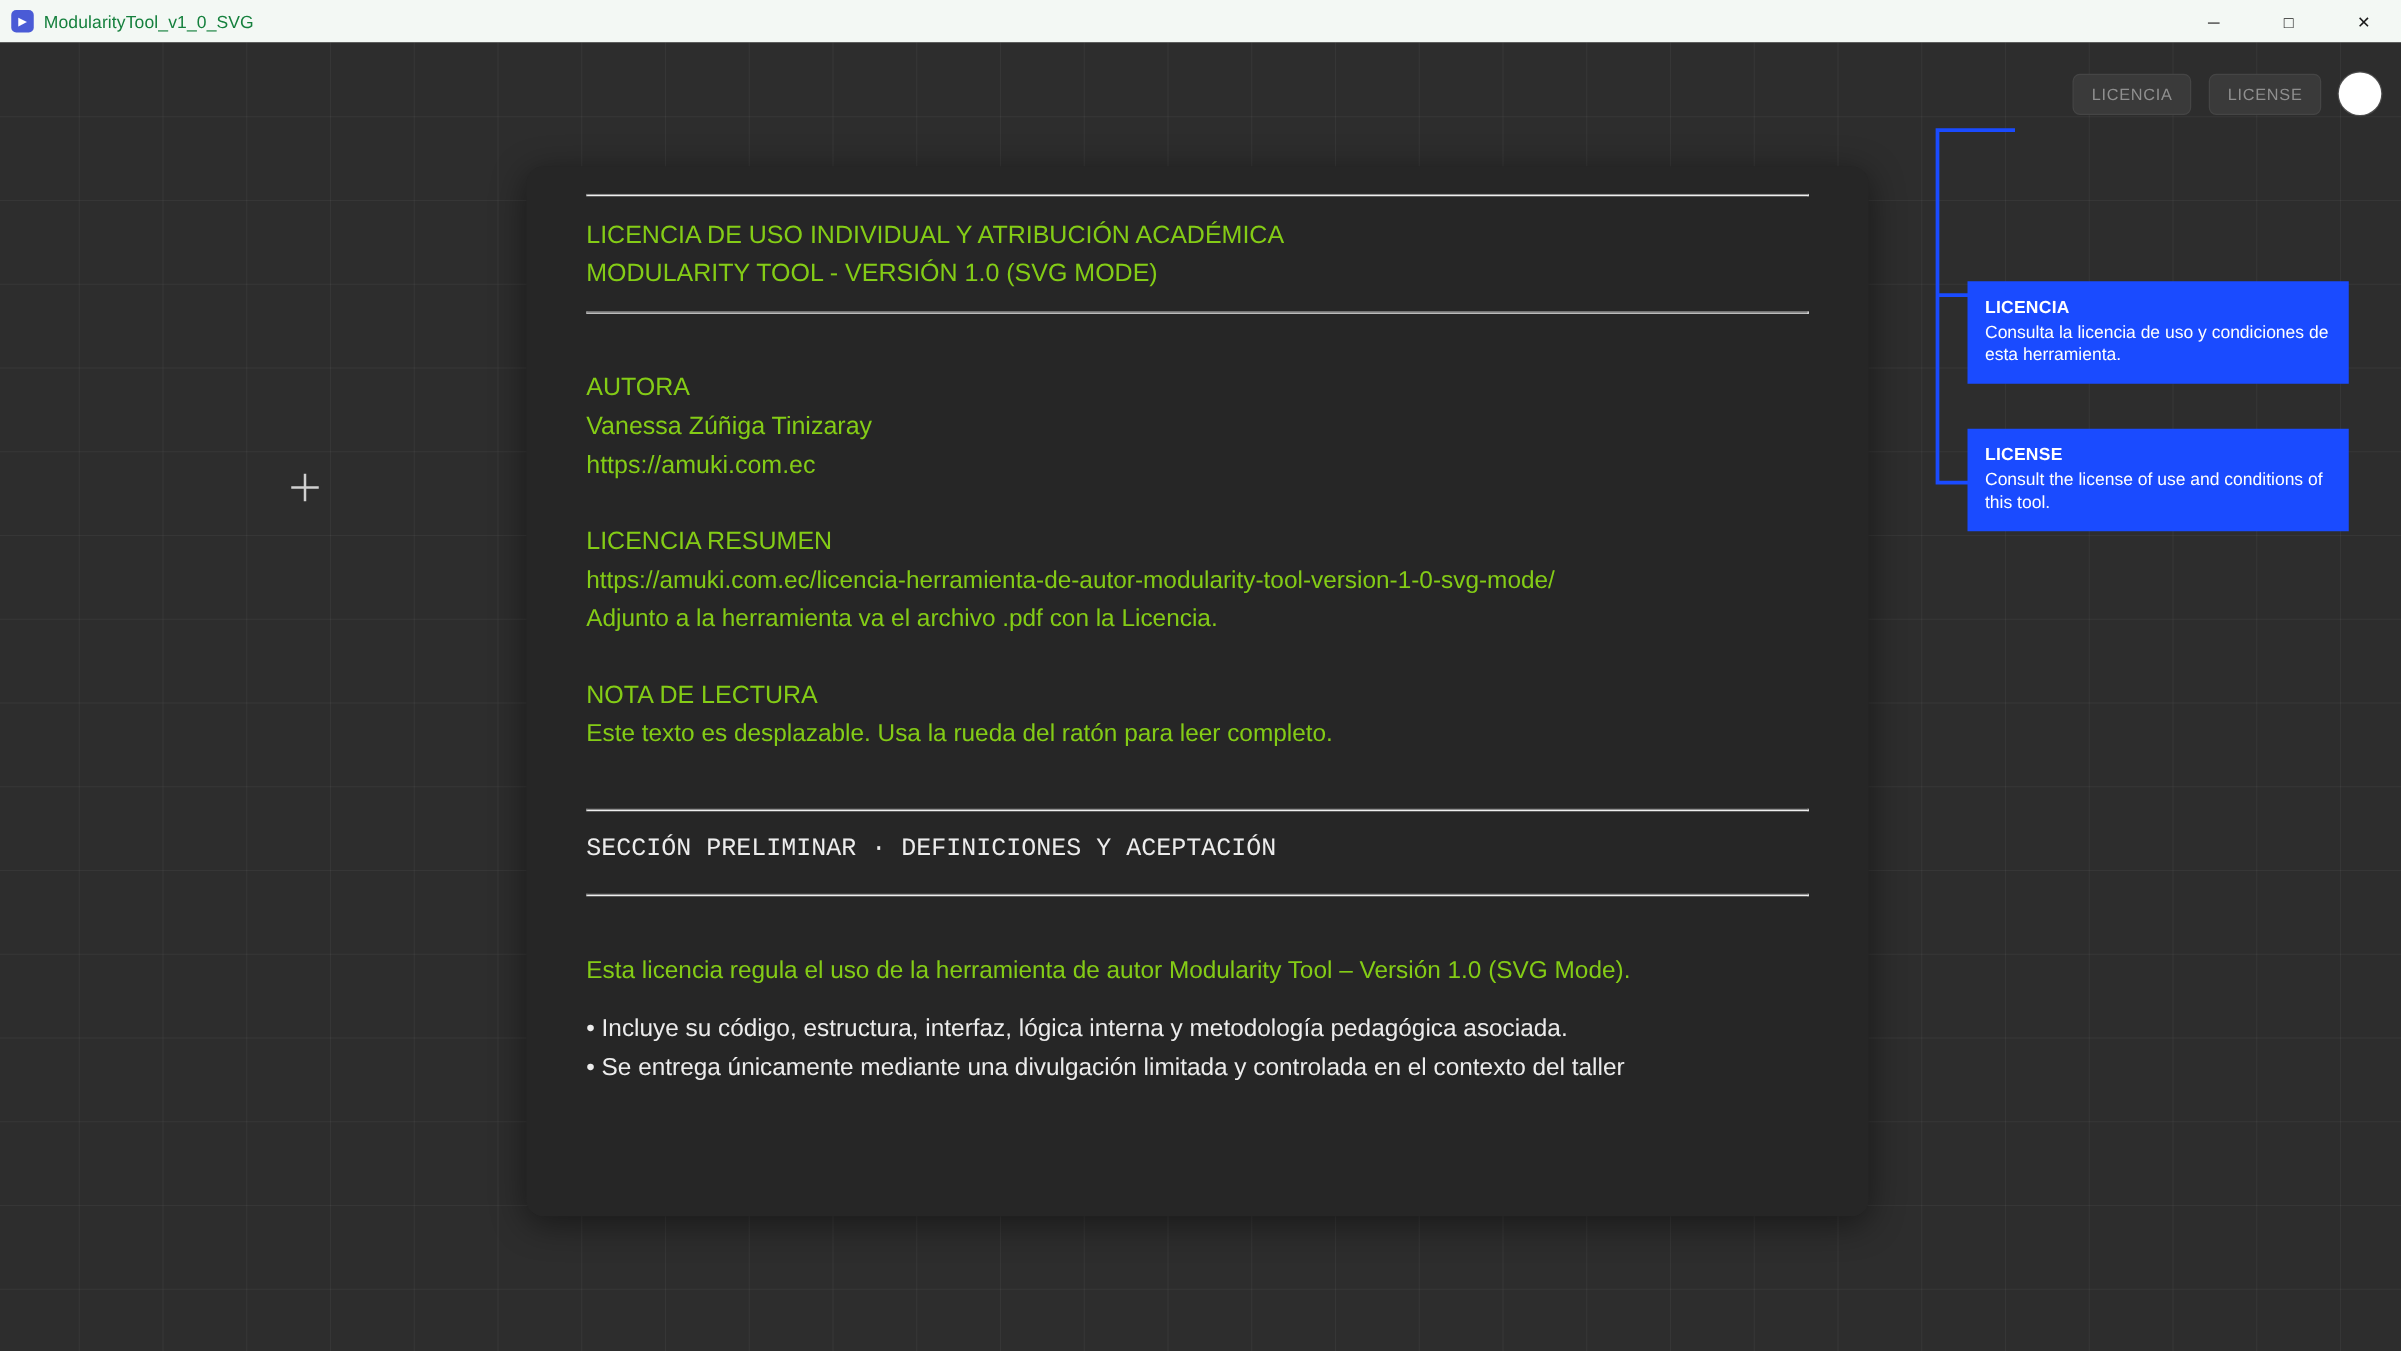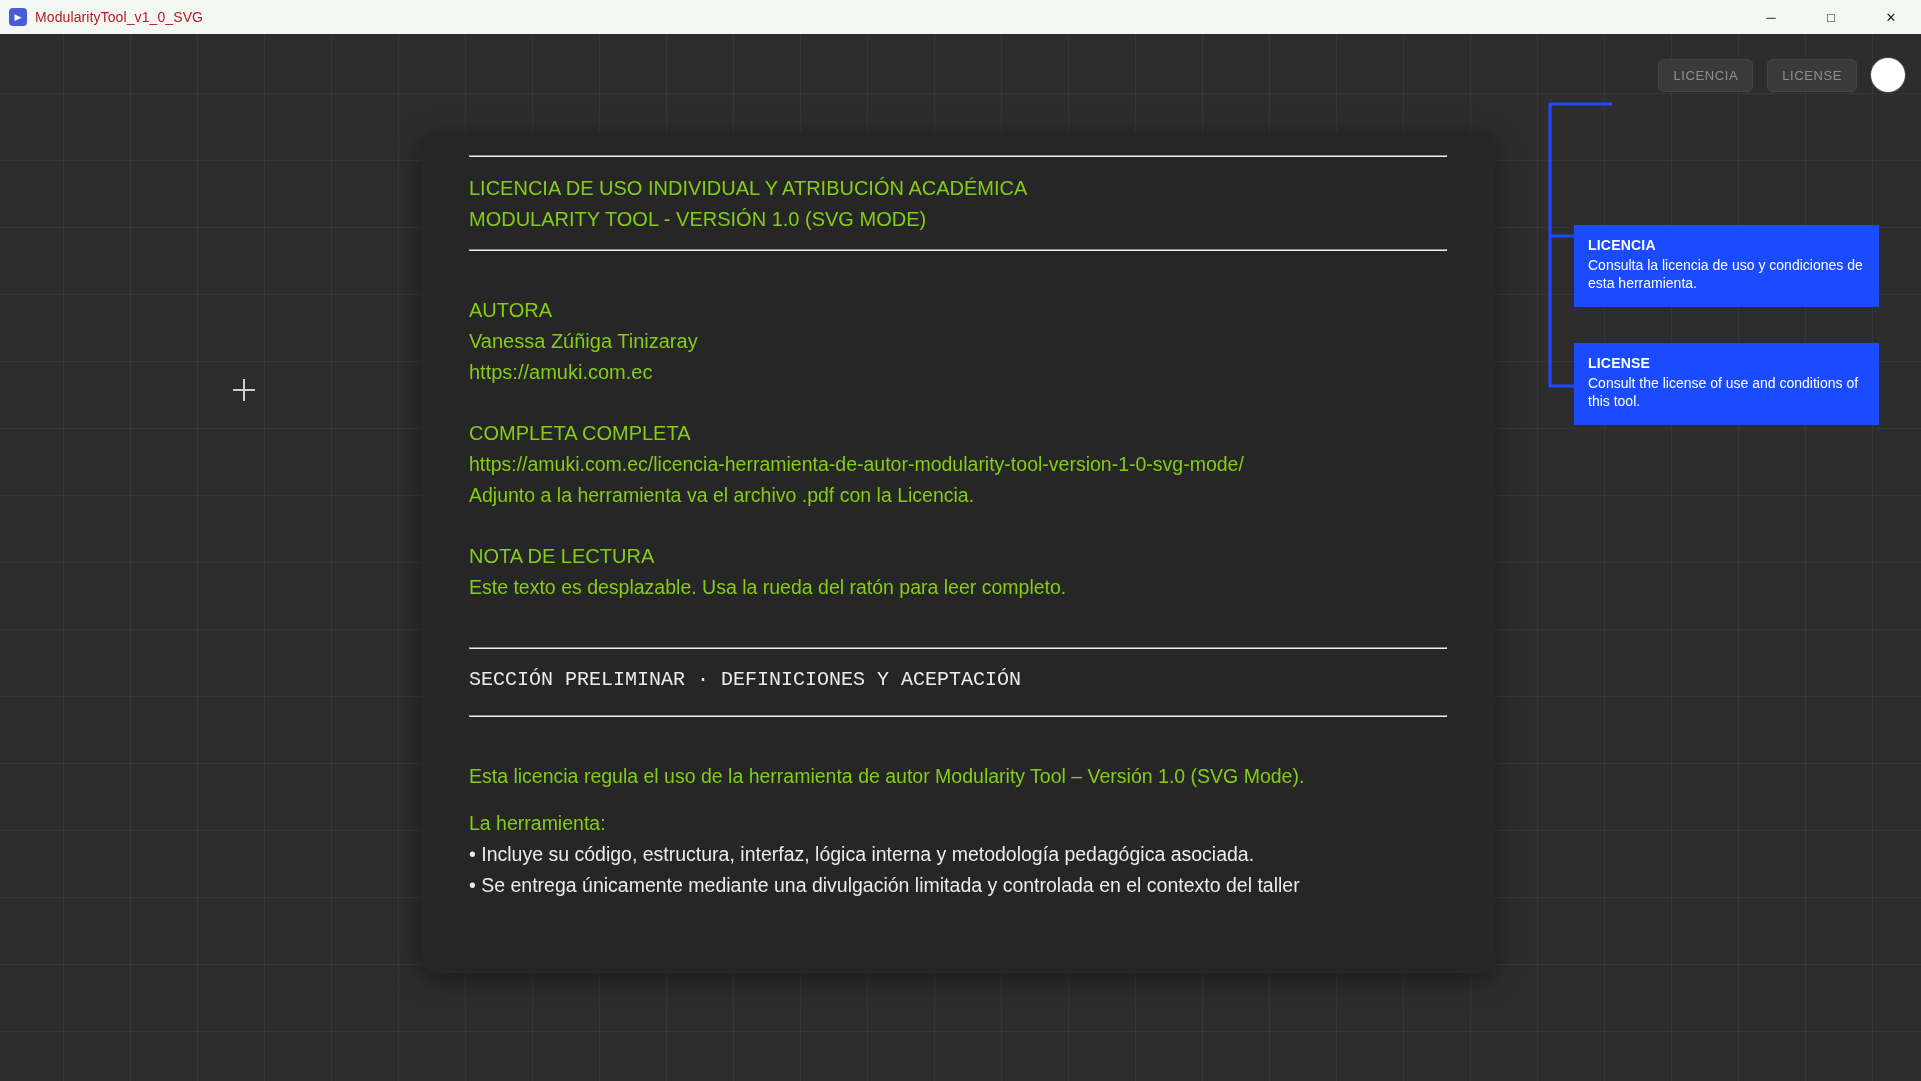--- a/index.html
+++ b/index.html
@@ -32,21 +32,21 @@
     background: #4a5bd6;
     display: flex;
     align-items: center;
     justify-content: center;
     color: #fff;
     font-size: 9px;
     line-height: 1;
   }
   .titlebar-title {
     font-size: 14px;
-    color: #b91c1c;
+    color: #15803d;
     letter-spacing: 0.1px;
   }
   .titlebar-controls {
     margin-left: auto;
     display: flex;
     height: 34px;
   }
   .win-btn {
     width: 60px;
     height: 34px;
@@ -265,21 +265,21 @@
 
       <div class="block">
         <div class="line">AUTORA</div>
         <div class="line">Vanessa Zúñiga Tinizaray</div>
         <div class="line">https://amuki.com.ec</div>
       </div>
 
       <div class="gap-md"></div>
 
       <div class="block">
-        <div class="line">COMPLETA COMPLETA</div>
+        <div class="line">LICENCIA RESUMEN</div>
         <div class="line small">https://amuki.com.ec/licencia-herramienta-de-autor-modularity-tool-version-1-0-svg-mode/</div>
         <div class="line small">Adjunto a la herramienta va el archivo .pdf con la Licencia.</div>
       </div>
 
       <div class="gap-md"></div>
 
       <div class="block">
         <div class="line">NOTA DE LECTURA</div>
         <div class="line small">Este texto es desplazable. Usa la rueda del ratón para leer completo.</div>
       </div>
@@ -289,21 +289,20 @@
       <hr class="rule">
       <div class="section-head">SECCIÓN PRELIMINAR · DEFINICIONES Y ACEPTACIÓN</div>
       <hr class="rule">
 
       <div class="gap-lg"></div>
 
       <div class="line small">Esta licencia regula el uso de la herramienta de autor Modularity Tool – Versión 1.0 (SVG Mode).</div>
 
       <div class="gap-sm"></div>
 
-      <div class="line small">La herramienta:</div>
       <div class="bullet">• Incluye su código, estructura, interfaz, lógica interna y metodología pedagógica asociada.</div>
       <div class="bullet">• Se entrega únicamente mediante una divulgación limitada y controlada en el contexto del taller</div>
 
     </div>
     <div class="fade-bottom"></div>
   </div>
 
 </div>
 
 </body></html>

